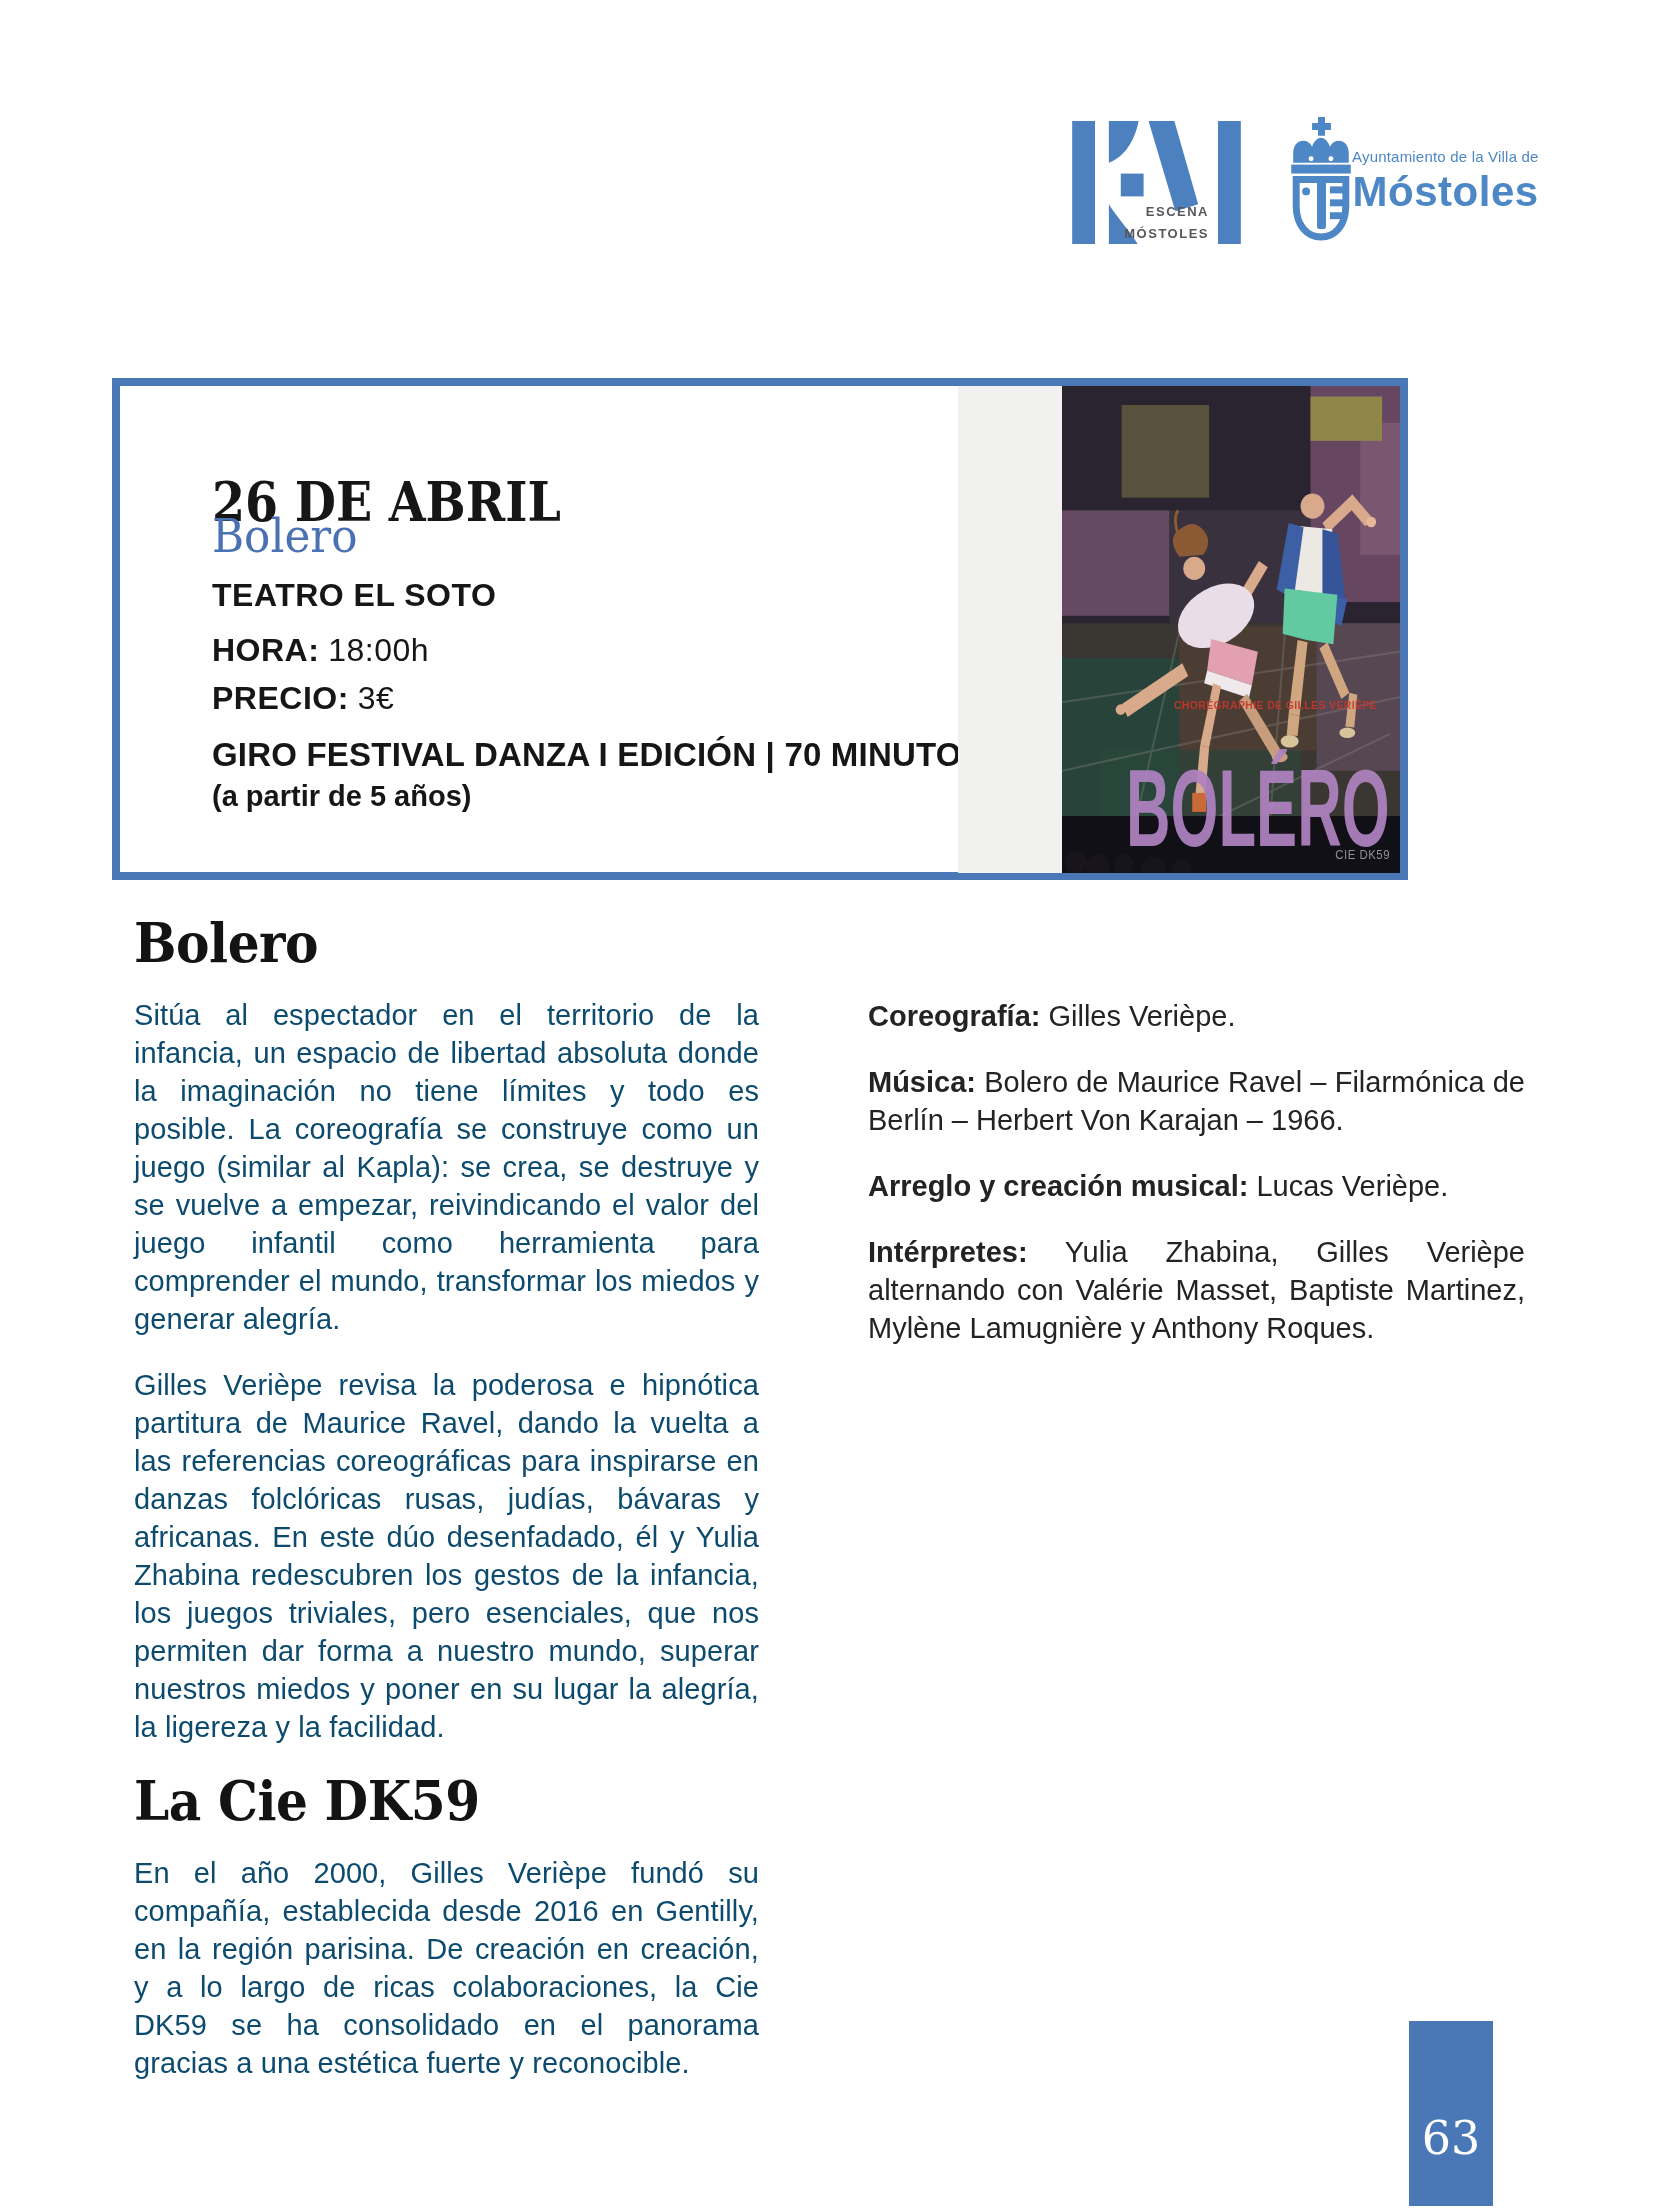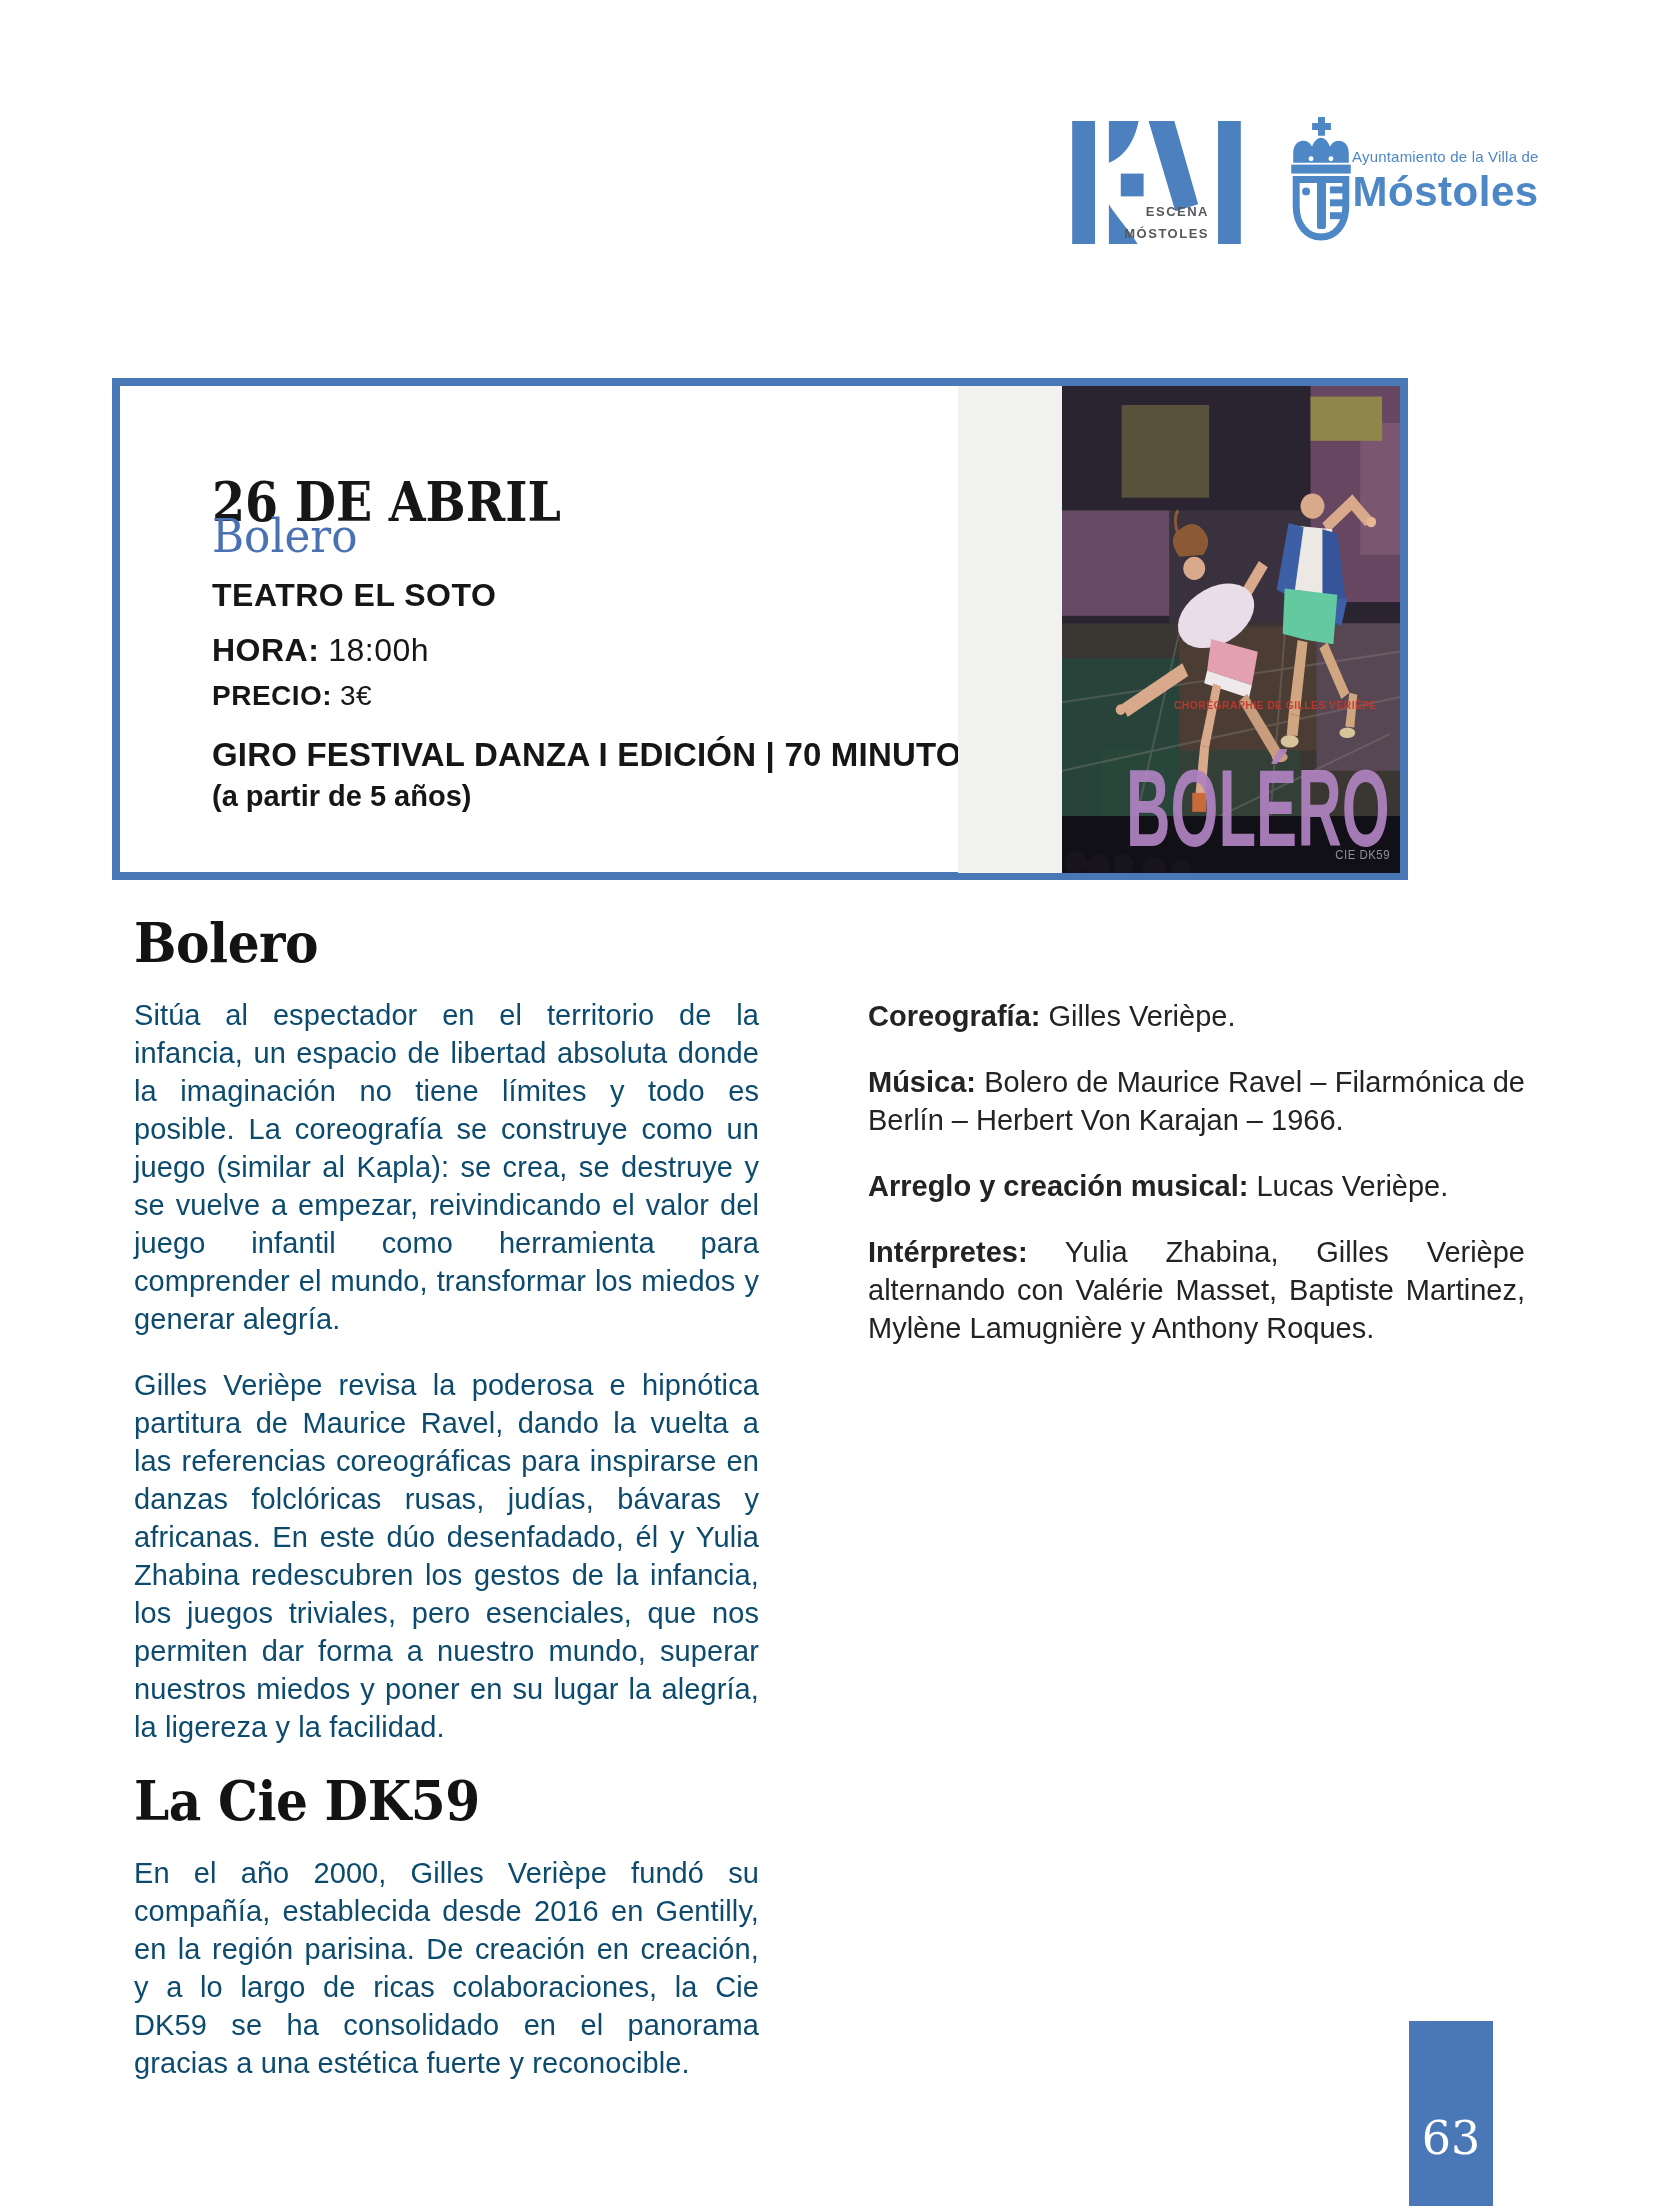--- a/index.html
+++ b/index.html
@@ -24,21 +24,21 @@
     box-sizing:border-box;border:8px solid #4a77b5;background:#fff;
   }
   .event-inner{position:absolute;inset:0;}
   .ev-line{position:absolute;left:92px;white-space:nowrap;color:#161616;}
   .ev-date{top:84px;font-family:"DejaVu Serif",serif;font-weight:700;font-size:54px;
            transform:scaleX(.88);transform-origin:left center;letter-spacing:0;}
   .ev-title{top:123px;font-family:"DejaVu Serif",serif;font-weight:400;font-size:46px;
             color:#4a72b3;transform:scaleX(.95);transform-origin:left center;}
   .ev-venue{top:191px;font-size:32px;font-weight:700;letter-spacing:0.5px;}
   .ev-time{top:246px;font-size:32px;}
-  .ev-price{top:294px;font-size:28px;}
+  .ev-price{top:294px;font-size:32px;}
   .ev-line .lbl{font-weight:700;letter-spacing:0.5px;}
   .ev-line .val{font-weight:400;letter-spacing:0.5px;}
   .ev-festival{top:350px;font-size:33px;font-weight:700;letter-spacing:0.2px;}
   .ev-age{top:394px;font-size:29px;font-weight:700;}
   .gray-strip{position:absolute;top:0;right:338px;width:104px;height:487px;background:#f1f1ef;}
   .poster{position:absolute;top:0;right:0;width:338px;height:487px;}
   
   .col-left{position:absolute;left:134px;top:916px;width:625px;}
   .col-right{position:absolute;left:868px;top:997px;width:657px;}
   h2.section{

